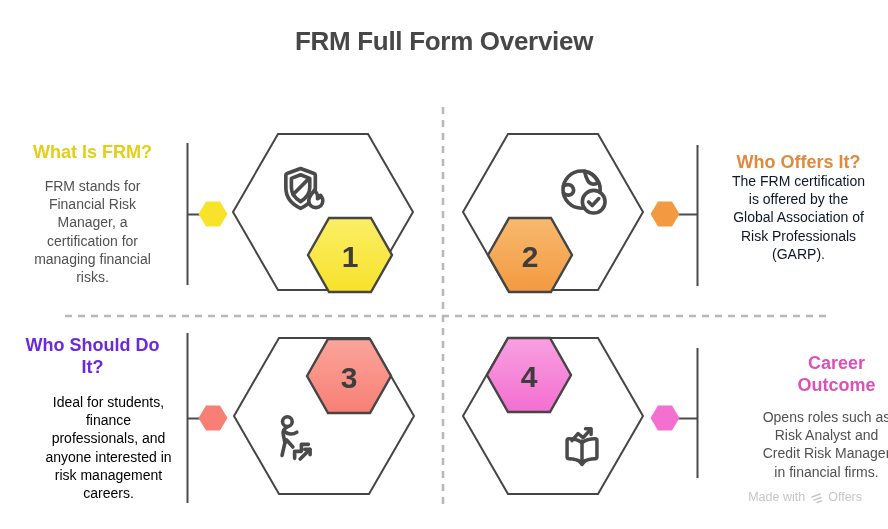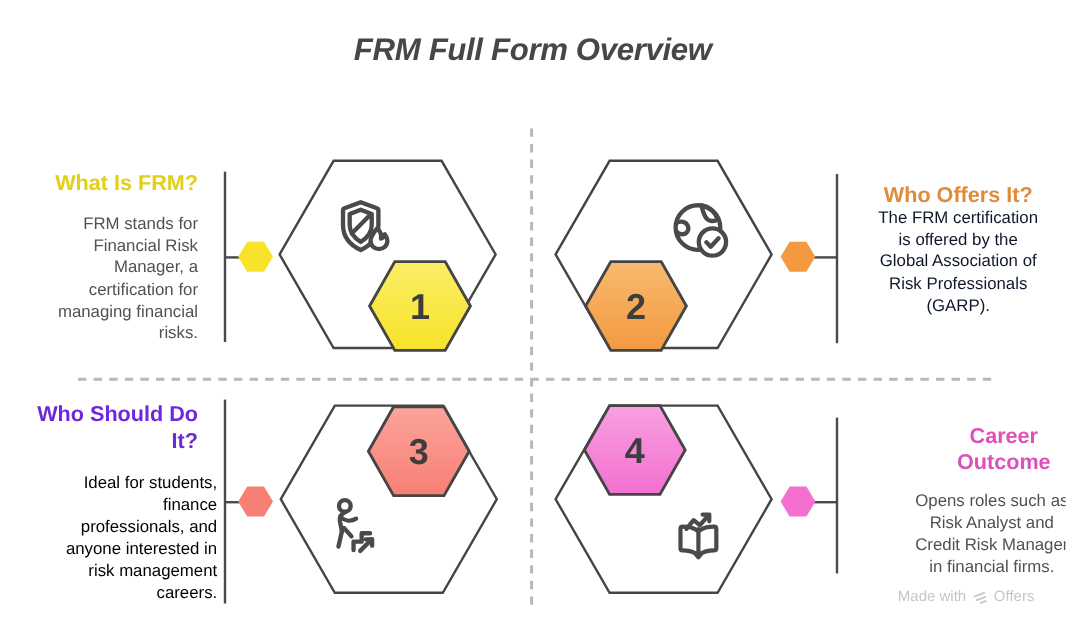--- a/index.html
+++ b/index.html
@@ -1,21 +1,21 @@
 <!DOCTYPE html>
 <html><head>
 <meta charset="utf-8">
 <style>
   html,body{margin:0;padding:0;background:#fff;}
   body{width:888px;height:529px;position:relative;font-family:"Liberation Sans",sans-serif;overflow:hidden;}
   .abs{position:absolute;}
-  .page-title{width:888px;text-align:center;top:26px;left:0;font-size:26px;font-weight:bold;letter-spacing:-0.3px;font-style:italic;}
+  .page-title{width:888px;text-align:center;top:26px;left:0;font-size:26px;font-weight:bold;letter-spacing:-0.3px;}
   .q-head{font-size:18px;font-weight:bold;line-height:22px;white-space:pre-line;}
   .q-body{font-size:14px;line-height:18.2px;white-space:pre-line;}
-  .ta-r{text-align:right;}
+  .ta-r{text-align:center;}
   .ta-l{text-align:center;}
   .num-label{font-family:"Liberation Sans",sans-serif;font-weight:bold;font-size:30px;}
   .watermark{top:490px;right:26px;display:flex;align-items:flex-end;gap:5px;font-size:12.5px;}
   svg{display:block;}
 </style>
 </head>
 <body>
 
 <div class="abs page-title" style="color: rgb(71, 71, 71);">FRM Full Form Overview</div>
 

